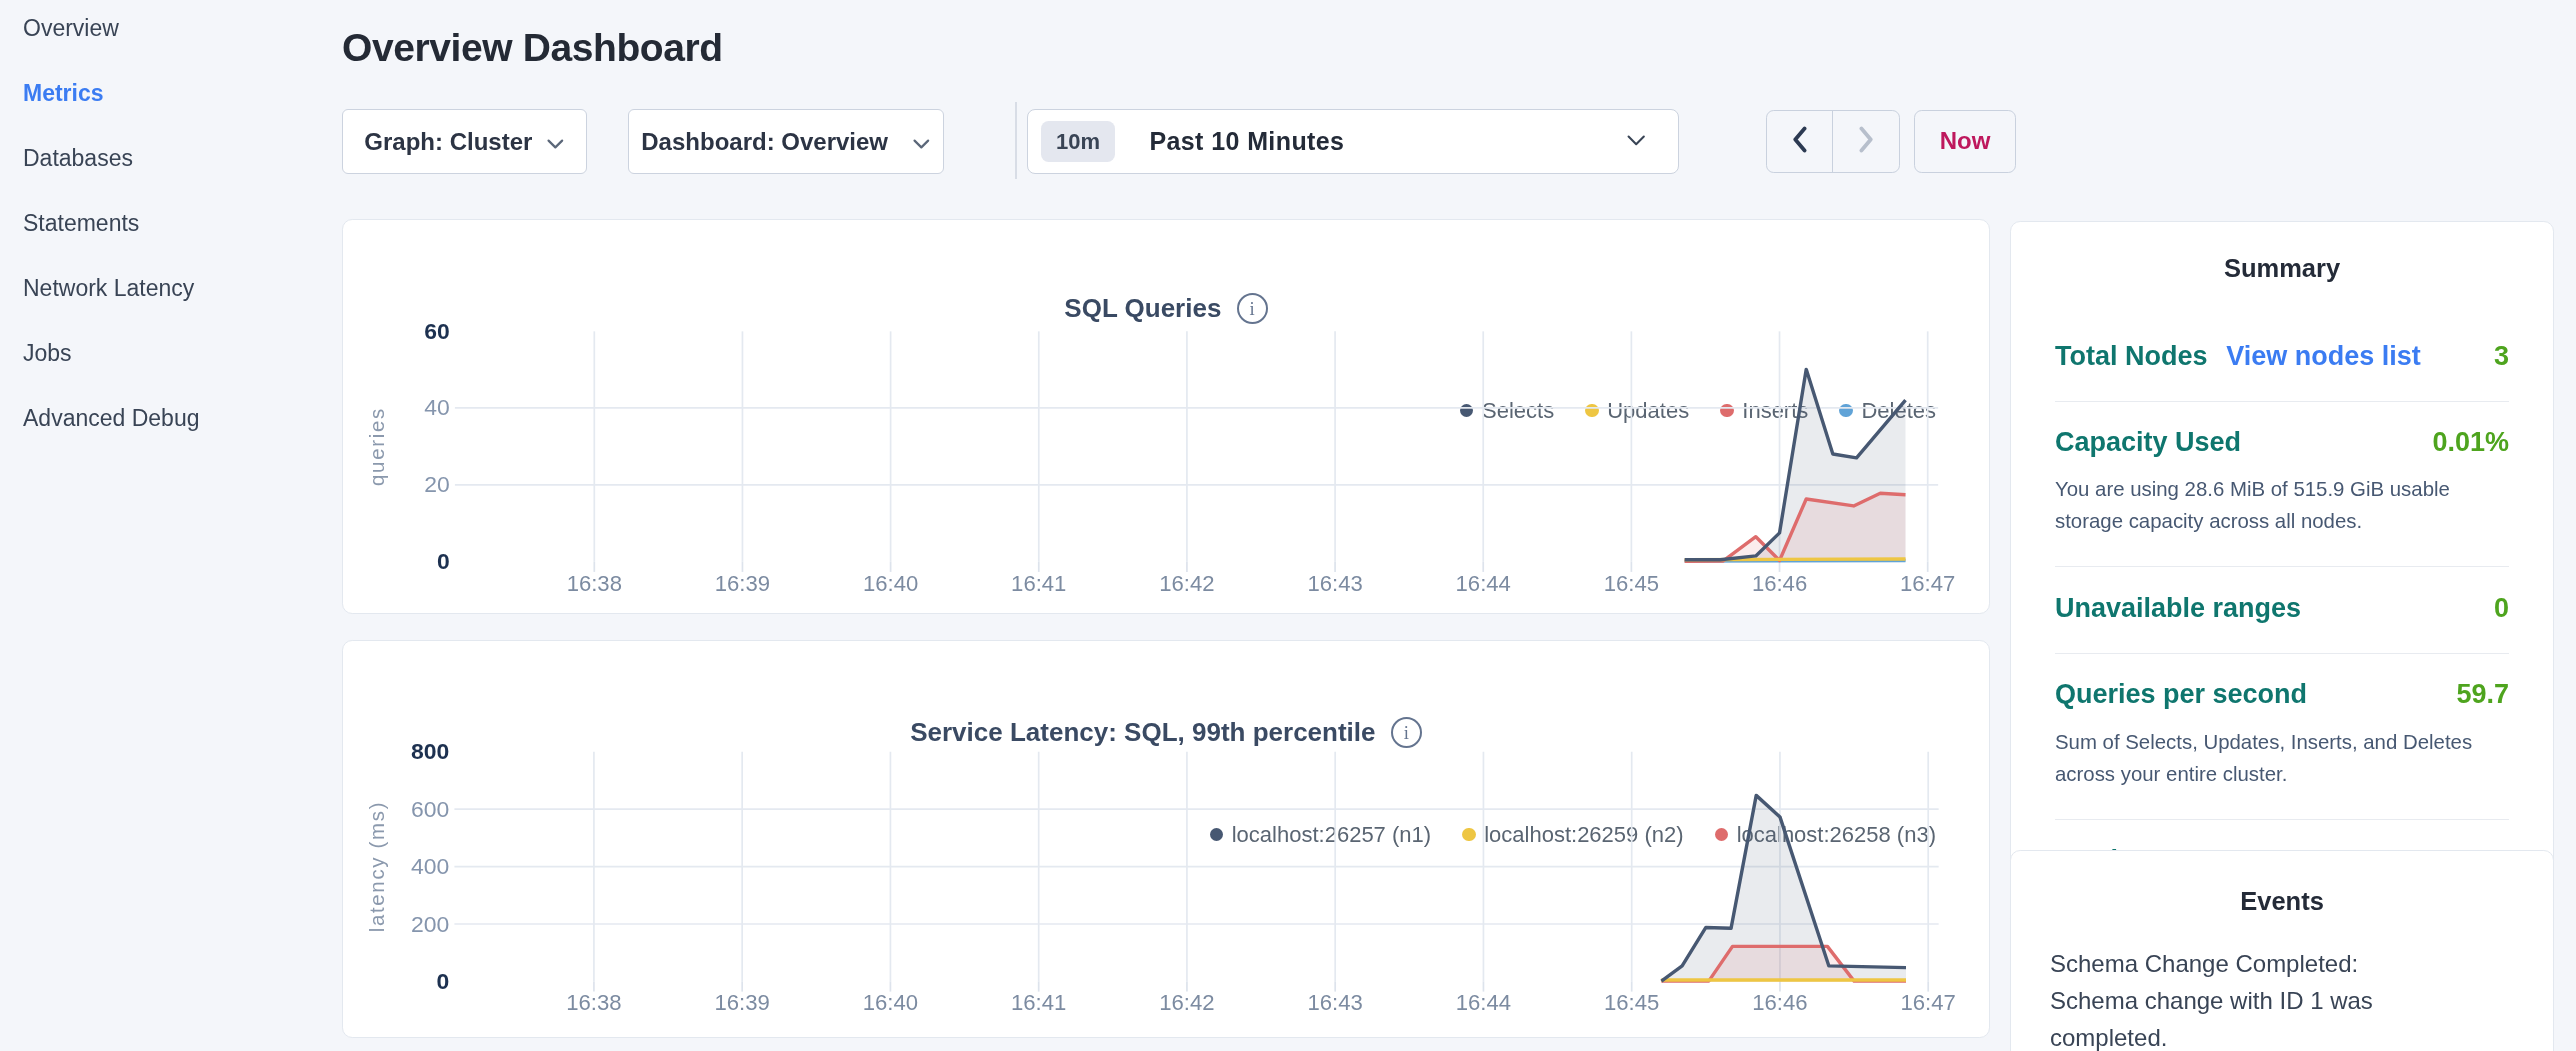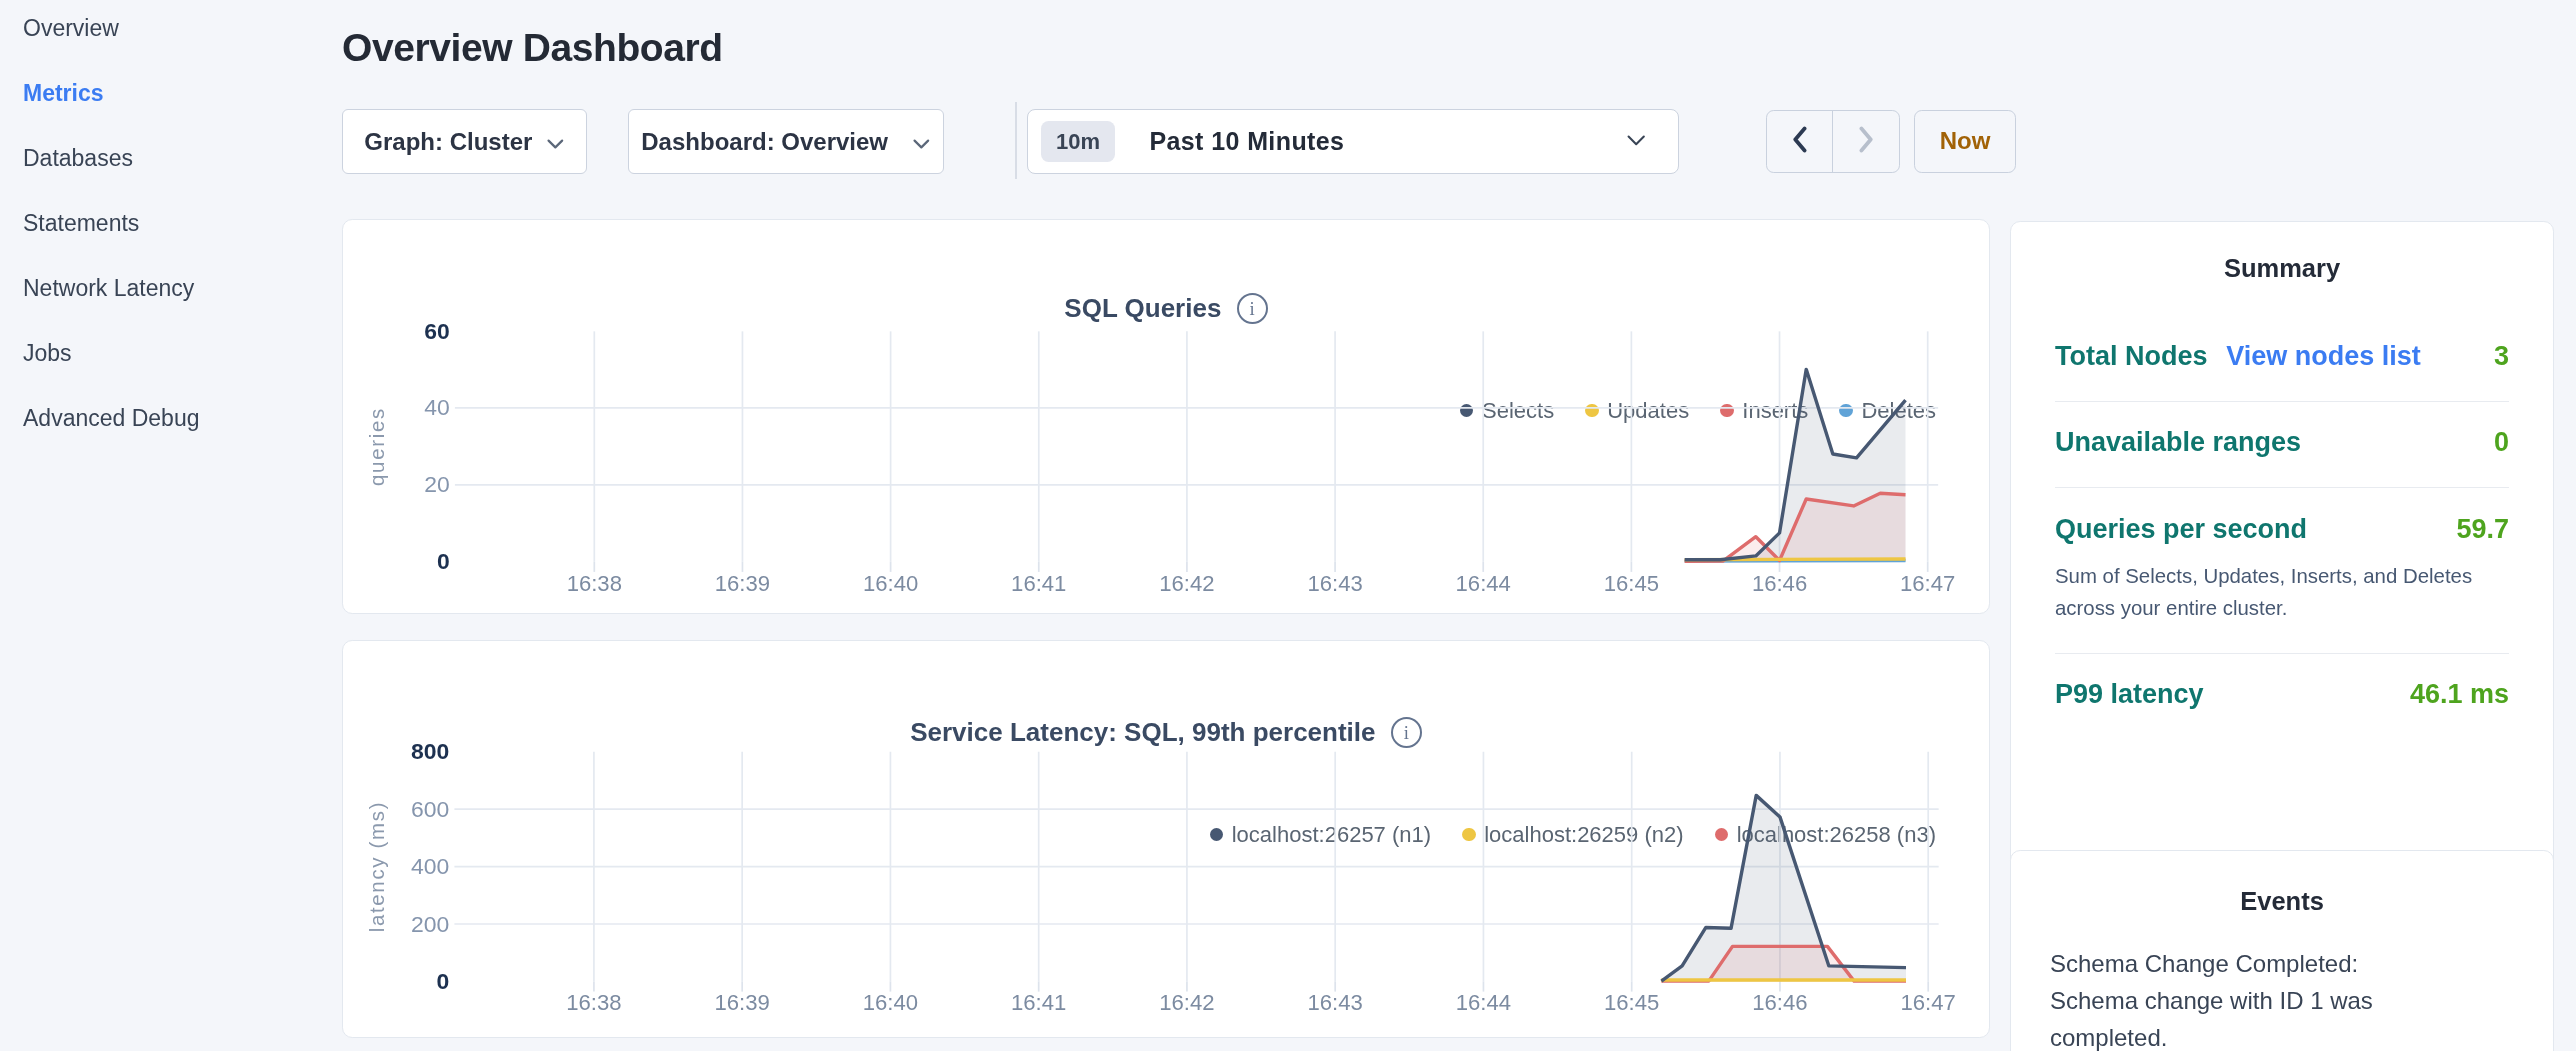--- a/index.html
+++ b/index.html
@@ -48,21 +48,21 @@
   .step-group {
     position:absolute; left:1424px; top:0.9px; width:134px; height:63px;
     border:1.7px solid #c9d1de; border-radius:7.7px; display:flex;
   }
   .step-btn { width:50%; display:flex; align-items:center; justify-content:center; cursor:pointer; }
   .step-btn.prev { border-right:1.7px solid #c9d1de; }
   .now-button {
     position:absolute; left:1572px; top:0.9px; width:102px; height:63px;
     border:1.7px solid #c9d1de; border-radius:7.7px;
     display:flex; align-items:center; justify-content:center;
-    font-size:24px; font-weight:bold; color:#a16207; cursor:pointer;
+    font-size:24px; font-weight:bold; color:#be185d; cursor:pointer;
   }
   
   .chart-panel {
     position:absolute; left:342px; width:1648px; background:#fff;
     border:1.7px solid #e3e8ef; border-radius:10.2px;
   }
   .panel-1 { top:219px; height:395px; }
   .panel-2 { top:640px; height:398px; }
   .chart-title-row {
     position:absolute; left:0; right:0; top:70px; height:37px;
@@ -308,20 +308,27 @@
   <div class="summary-rows">
     <div class="summary-row">
       <div class="summary-row-main">
         <span class="summary-label">Total Nodes</span>
         <span class="summary-link">View nodes list</span>
         <span class="summary-value">3</span>
       </div>
     </div>
     <div class="summary-row">
       <div class="summary-row-main">
+        <span class="summary-label">Capacity Used</span>
+        <span class="summary-value">0.01%</span>
+      </div>
+      <div class="summary-desc">You are using 28.6 MiB of 515.9 GiB usable storage capacity across all nodes.</div>
+    </div>
+    <div class="summary-row">
+      <div class="summary-row-main">
         <span class="summary-label">Unavailable ranges</span>
         <span class="summary-value">0</span>
       </div>
     </div>
     <div class="summary-row">
       <div class="summary-row-main">
         <span class="summary-label">Queries per second</span>
         <span class="summary-value">59.7</span>
       </div>
       <div class="summary-desc">Sum of Selects, Updates, Inserts, and Deletes across your entire cluster.</div>

